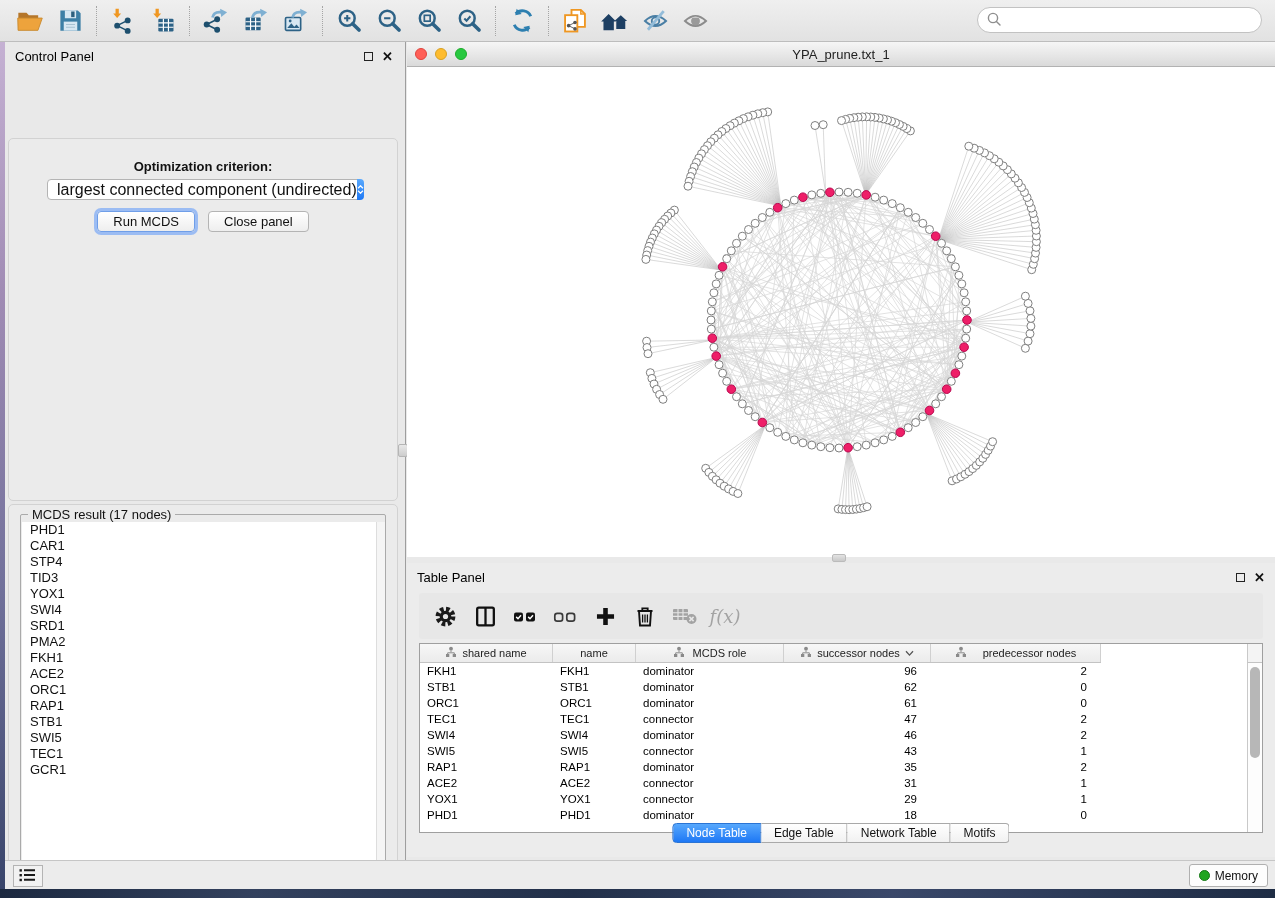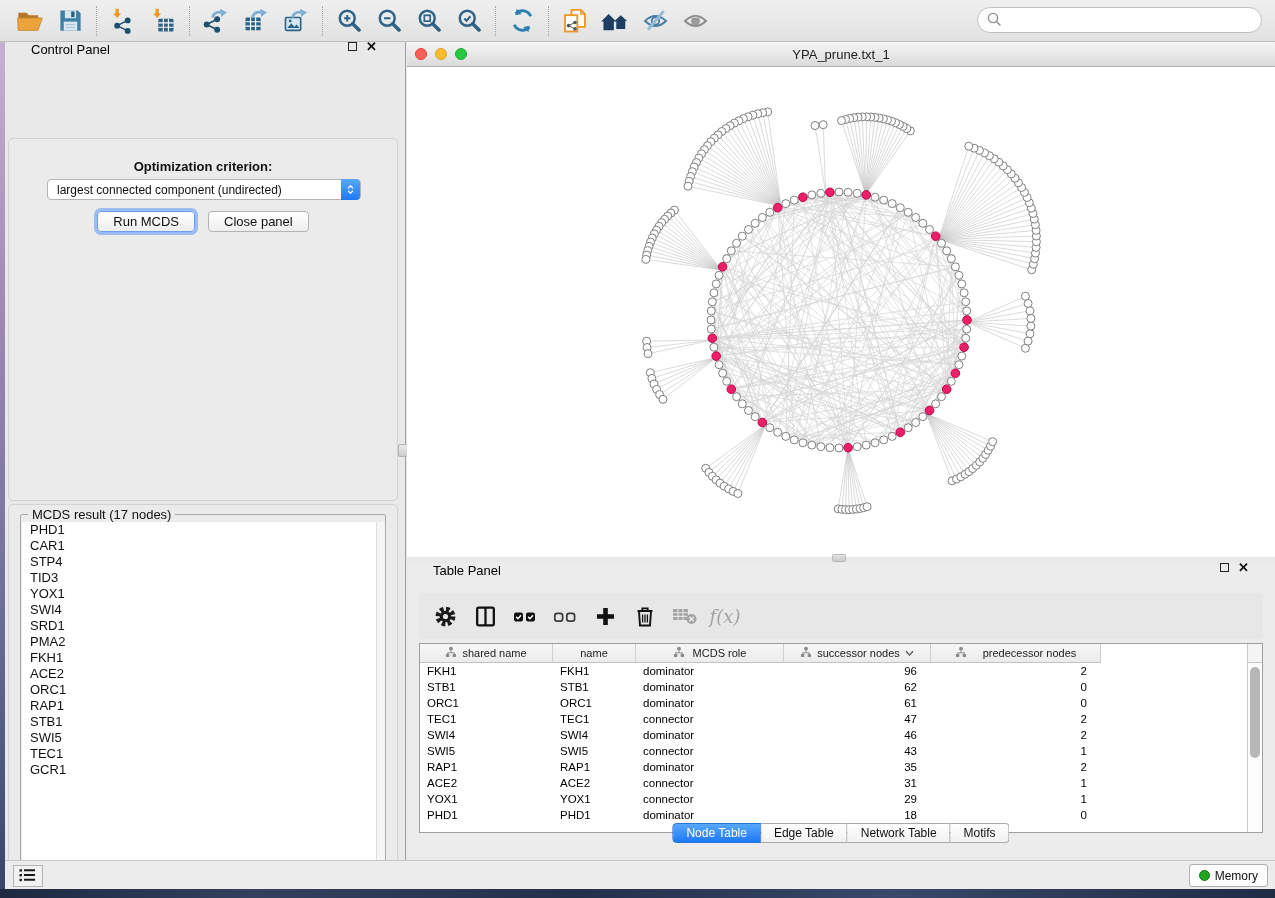--- a/index.html
+++ b/index.html
@@ -16,40 +16,40 @@
     background:#fff; border:1px solid #c2c2c2; border-radius:13px; display:flex; align-items:center; padding-left:8px; }
 
   
   .wall-left { position:absolute; left:0; top:42px; width:5px; height:847px;
     background:linear-gradient(#c5b1d3,#a08bb4 30%,#70709a 65%,#39456b); }
   .wall-bottom { position:absolute; left:0; top:889px; width:1275px; height:9px;
     background:linear-gradient(90deg,#1c2940,#33415e 20%,#22304a 45%,#3a486a 70%,#1e2c44); }
 
   
   .control-panel { position:absolute; left:5px; top:42px; width:398px; height:818px; background:#e9e9e9; }
-  .panel-titlebar { height:28px; display:flex; align-items:flex-start; padding:0 26px; }
+  .panel-titlebar { height:28px; display:flex; align-items:center; padding:0 10px; }
   .panel-title { font-size:13px; color:#000; }
   .panel-title-icons { margin-left:auto; display:flex; align-items:center; gap:9px; }
   .float-icon { width:9px; height:9px; border:1.5px solid #222; }
   .close-x { font-size:13px; font-weight:bold; color:#111; line-height:9px; }
 
   .seg-tabs { position:absolute; left:50%; transform:translateX(-50%); display:flex; }
   .seg-tab { height:21px; padding:0 13px; display:flex; align-items:center; background:linear-gradient(#ffffff,#f1f1f1);
     border:1px solid #a9a9a9; border-left:none; font-size:13px; color:#111; }
   .seg-tab:first-child { border-left:1px solid #a9a9a9; border-radius:4px 0 0 4px; }
   .seg-tab:last-child { border-radius:0 4px 4px 0; }
   .seg-tab.active { background:linear-gradient(#57a8fd,#1e78f5); color:#fff; border-color:#2a74d4; }
 
   .cp-tabs { top:74px; }
   .cp-content { position:absolute; left:3px; top:96px; width:390px; height:363px;
     background:#ebebeb; border:1px solid #d2d2d2; border-radius:5px; }
   .opt-label { text-align:center; margin-top:20px; font-size:13px;font-weight:bold; }
   .dropdown { position:absolute; left:38px; top:40px; width:314px; height:21px; background:#fff;
     border:1px solid #b4b4b4; border-radius:4px; display:flex; align-items:center; }
-  .dropdown-text { padding-left:9px; font-size:12px; white-space:nowrap; }
+  .dropdown-text { padding-left:9px; font-size:16px; white-space:nowrap; }
   .dd-stepper { margin-left:auto; width:19px; height:21px; background:linear-gradient(#59a9fd,#1e78f5);
     border-radius:0 4px 4px 0; display:flex; flex-direction:column; align-items:center; justify-content:center; gap:1px; }
   .dd-ch { width:7px; height:4px; }
   .btn-row { position:absolute; left:0; top:72px; width:100%; display:flex; justify-content:center; gap:13px; }
   .push-btn { height:21px; padding:0 15px; font-size:13px; background:linear-gradient(#ffffff,#eeeeee);
     border:1px solid #b4b4b4; border-radius:4px; display:flex; align-items:center; color:#111; }
   .push-btn.focus { box-shadow:0 0 0 3px rgba(90,150,250,.55); border-color:#6f9ee8; }
 
   .cp-lower { position:absolute; left:3px; top:462px; width:390px; height:381px;
     background:#ebebeb; border:1px solid #d2d2d2; border-radius:5px; }

